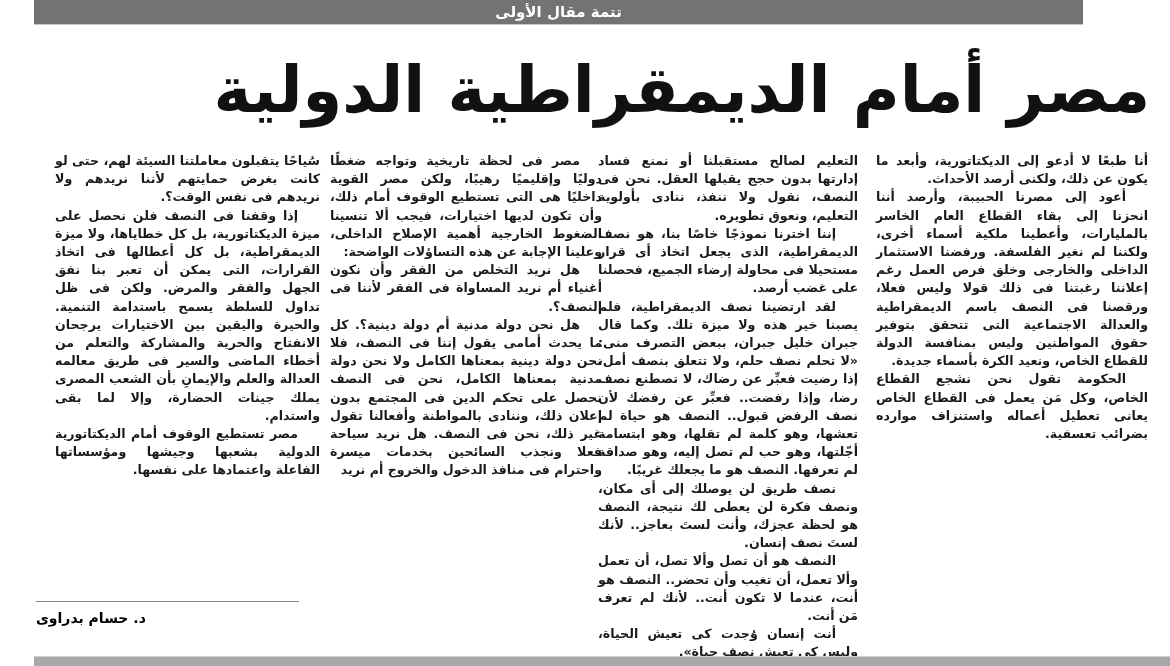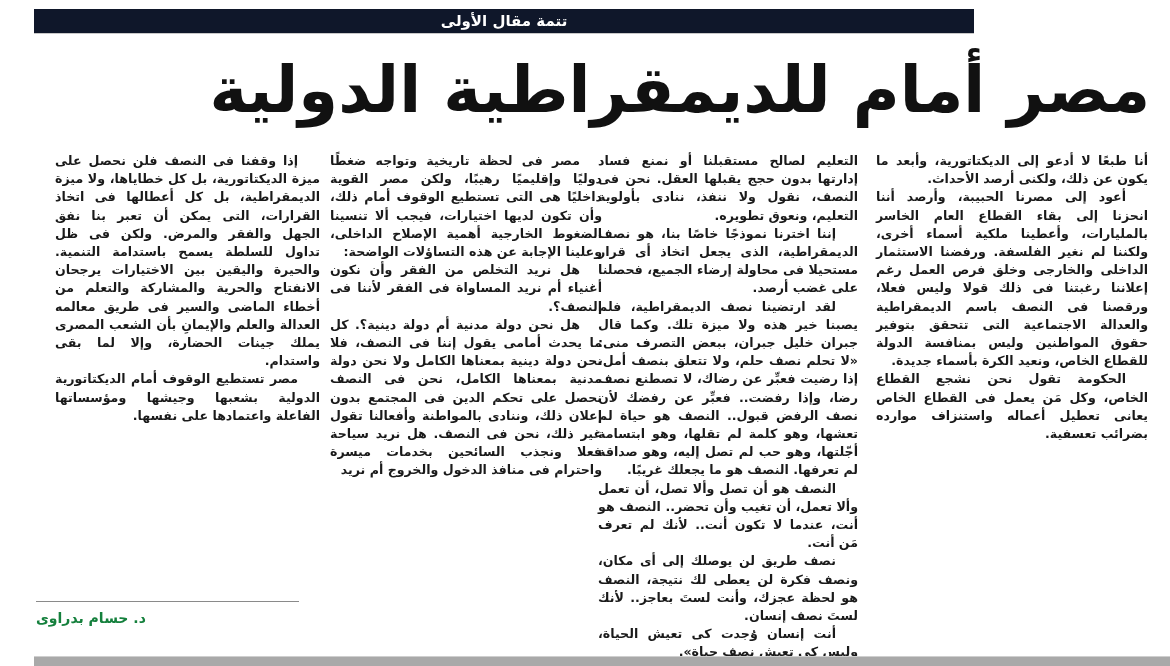--- a/index.html
+++ b/index.html
@@ -1,71 +1,72 @@
 <!DOCTYPE html>
 <html><head>
 <meta charset="utf-8">
 <style>
   html, body { margin:0; padding:0; background:#ffffff; }
   body { width:1170px; height:666px; position:relative; overflow:hidden;
          font-family:"DejaVu Sans", sans-serif; color:#111; }
-  .topbar { position:absolute; left:34px; top:9px; width:940px; height:24px;
-            background:#0f172a; border-bottom:1px solid #c8c8c8; }
+  .topbar { position:absolute; left:34px; top:0; width:1049px; height:24px;
+            background:#737373; border-bottom:1px solid #c8c8c8; }
   .topbar-label { position:absolute; left:0; right:0; top:2px; text-align:center;
             color:#fff; font-weight:bold; font-size:15px; direction:rtl; line-height:20px; }
   .headline { position:absolute; left:340px; right:20px; top:50px; height:80px;
               direction:rtl; text-align:right; font-family:"DejaVu Sans", sans-serif;
               font-weight:bold; font-size:64px; line-height:80px; letter-spacing:-1px;
               color:#111; white-space:nowrap; }
   .columns { position:absolute; top:152px; left:30px; width:1118px; height:470px; }
   .col { position:absolute; top:0; direction:rtl; text-align:justify;
          font-size:12.6px; line-height:18.2px; font-weight:bold; color:#1a1a1a;
          font-family:"DejaVu Sans", sans-serif; }
   .col p { margin:0; text-indent:22px; }
   .col p.cont { text-indent:0; }
   .c1 { right:0; width:272px; }
   .c2 { right:290px; width:260px;margin-left:8px; }
   .c3 { right:546px; width:272px; }
   .c4 { right:828px; width:265px; }
   .sig-rule { position:absolute; left:36px; top:601px; width:263px; height:1px; background:#8a8a8a; }
   .signature { position:absolute; left:36px; top:610px; width:263px; direction:rtl;
-               text-align:left; font-weight:bold; font-size:14px; color:#15803d; }
+               text-align:left; font-weight:bold; font-size:14px; color:#000000; }
   .bottombar { position:absolute; left:34px; top:656px; width:1136px; height:10px;
                background:#a9a9a9; border-top:1px solid #cfcfcf; }
 </style>
 </head>
 <body>
 
 <div class="topbar">
   <div class="topbar-label">تتمة مقال الأولى</div>
 </div>
 
-<h1 class="headline" style="margin:0;">مصر أمام للديمقراطية الدولية</h1>
+<h1 class="headline" style="margin:0;">مصر أمام الديمقراطية الدولية</h1>
 
 <div class="columns">
   <div class="col c1">
     <p class="cont">أنا طبعًا لا أدعو إلى الديكتاتورية، وأبعد ما يكون عن ذلك، ولكنى أرصد الأحداث.</p>
     <p>أعود إلى مصرنا الحبيبة، وأرصد أننا انحزنا إلى بقاء القطاع العام الخاسر بالمليارات، وأعطينا ملكية أسماء أخرى، ولكننا لم نغير الفلسفة. ورفضنا الاستثمار الداخلى والخارجى وخلق فرص العمل رغم إعلاننا رغبتنا فى ذلك قولا وليس فعلا، ورقصنا فى النصف باسم الديمقراطية والعدالة الاجتماعية التى تتحقق بتوفير حقوق المواطنين وليس بمنافسة الدولة للقطاع الخاص، ونعيد الكرة بأسماء جديدة.</p>
     <p>الحكومة تقول نحن نشجع القطاع الخاص، وكل مَن يعمل فى القطاع الخاص يعانى تعطيل أعماله واستنزاف موارده بضرائب تعسفية.</p>
 
   </div>
   <div class="col c2">
     <p class="cont">التعليم لصالح مستقبلنا أو نمنع فساد إدارتها بدون حجج يقبلها العقل. نحن فى النصف، نقول ولا ننفذ، ننادى بأولوية التعليم، ونعوق تطويره.</p>
     <p>إننا اخترنا نموذجًا خاصًا بنا، هو نصف الديمقراطية، الذى يجعل اتخاذ أى قرار مستحيلا فى محاولة إرضاء الجميع، فحصلنا على غضب أرصد.</p>
     <p>لقد ارتضينا نصف الديمقراطية، فلم يصبنا خير هذه ولا ميزة تلك. وكما قال جبران خليل جبران، ببعض التصرف منى: «لا تحلم نصف حلم، ولا تتعلق بنصف أمل، إذا رضيت فعبِّر عن رضاك، لا تصطنع نصف رضا، وإذا رفضت.. فعبِّر عن رفضك لأن نصف الرفض قبول.. النصف هو حياة لم تعشها، وهو كلمة لم تقلها، وهو ابتسامة أجّلتها، وهو حب لم تصل إليه، وهو صداقة لم تعرفها. النصف هو ما يجعلك غريبًا.</p>
+    <p>نصف طريق لن يوصلك إلى أى مكان، ونصف فكرة لن يعطى لك نتيجة، النصف هو لحظة عجزك، وأنت لستَ بعاجز.. لأنك لستَ نصف إنسان.</p>
     <p>النصف هو أن تصل وألا تصل، أن تعمل وألا تعمل، أن تغيب وأن تحضر.. النصف هو أنت، عندما لا تكون أنت.. لأنك لم تعرف مَن أنت.</p>
-    <p>نصف طريق لن يوصلك إلى أى مكان، ونصف فكرة لن يعطى لك نتيجة، النصف هو لحظة عجزك، وأنت لستَ بعاجز.. لأنك لستَ نصف إنسان.</p>
     <p>أنت إنسان وُجدت كى تعيش الحياة، وليس كى تعيش نصف حياة».</p>
   </div>
   <div class="col c3">
     <p>مصر فى لحظة تاريخية وتواجه ضغطًا دوليًا وإقليميًا رهيبًا، ولكن مصر القوية داخليًا هى التى تستطيع الوقوف أمام ذلك، وأن تكون لديها اختيارات، فيجب ألا تنسينا الضغوط الخارجية أهمية الإصلاح الداخلى، وعلينا الإجابة عن هذه التساؤلات الواضحة:</p>
     <p>هل نريد التخلص من الفقر وأن نكون أغنياء أم نريد المساواة فى الفقر لأننا فى النصف؟.</p>
     <p>هل نحن دولة مدنية أم دولة دينية؟. كل ما يحدث أمامى يقول إننا فى النصف، فلا نحن دولة دينية بمعناها الكامل ولا نحن دولة مدنية بمعناها الكامل، نحن فى النصف نحصل على تحكم الدين فى المجتمع بدون إعلان ذلك، وننادى بالمواطنة وأفعالنا تقول غير ذلك، نحن فى النصف. هل نريد سياحة فعلا ونجذب السائحين بخدمات ميسرة واحترام فى منافذ الدخول والخروج أم نريد</p>
   </div>
   <div class="col c4">
+    <p class="cont">سُياحًا يتقبلون معاملتنا السيئة لهم، حتى لو كانت بغرض حمايتهم لأننا نريدهم ولا نريدهم فى نفس الوقت؟.</p>
     <p>إذا وقفنا فى النصف فلن نحصل على ميزة الديكتاتورية، بل كل خطاياها، ولا ميزة الديمقراطية، بل كل أعطالها فى اتخاذ القرارات، التى يمكن أن تعبر بنا نفق الجهل والفقر والمرض. ولكن فى ظل تداول للسلطة يسمح باستدامة التنمية. والحيرة واليقين بين الاختيارات يرجحان الانفتاح والحرية والمشاركة والتعلم من أخطاء الماضى والسير فى طريق معالمه العدالة والعلم والإيمانِ بأن الشعب المصرى يملك جينات الحضارة، وإلا لما بقى واستدام.</p>
     <p>مصر تستطيع الوقوف أمام الديكتاتورية الدولية بشعبها وجيشها ومؤسساتها الفاعلة واعتمادها على نفسها.</p>
   </div>
 </div>
 
 <div class="sig-rule"></div>
 <div class="signature">د. حسام بدراوى</div>
 
 <div class="bottombar"></div>
 

